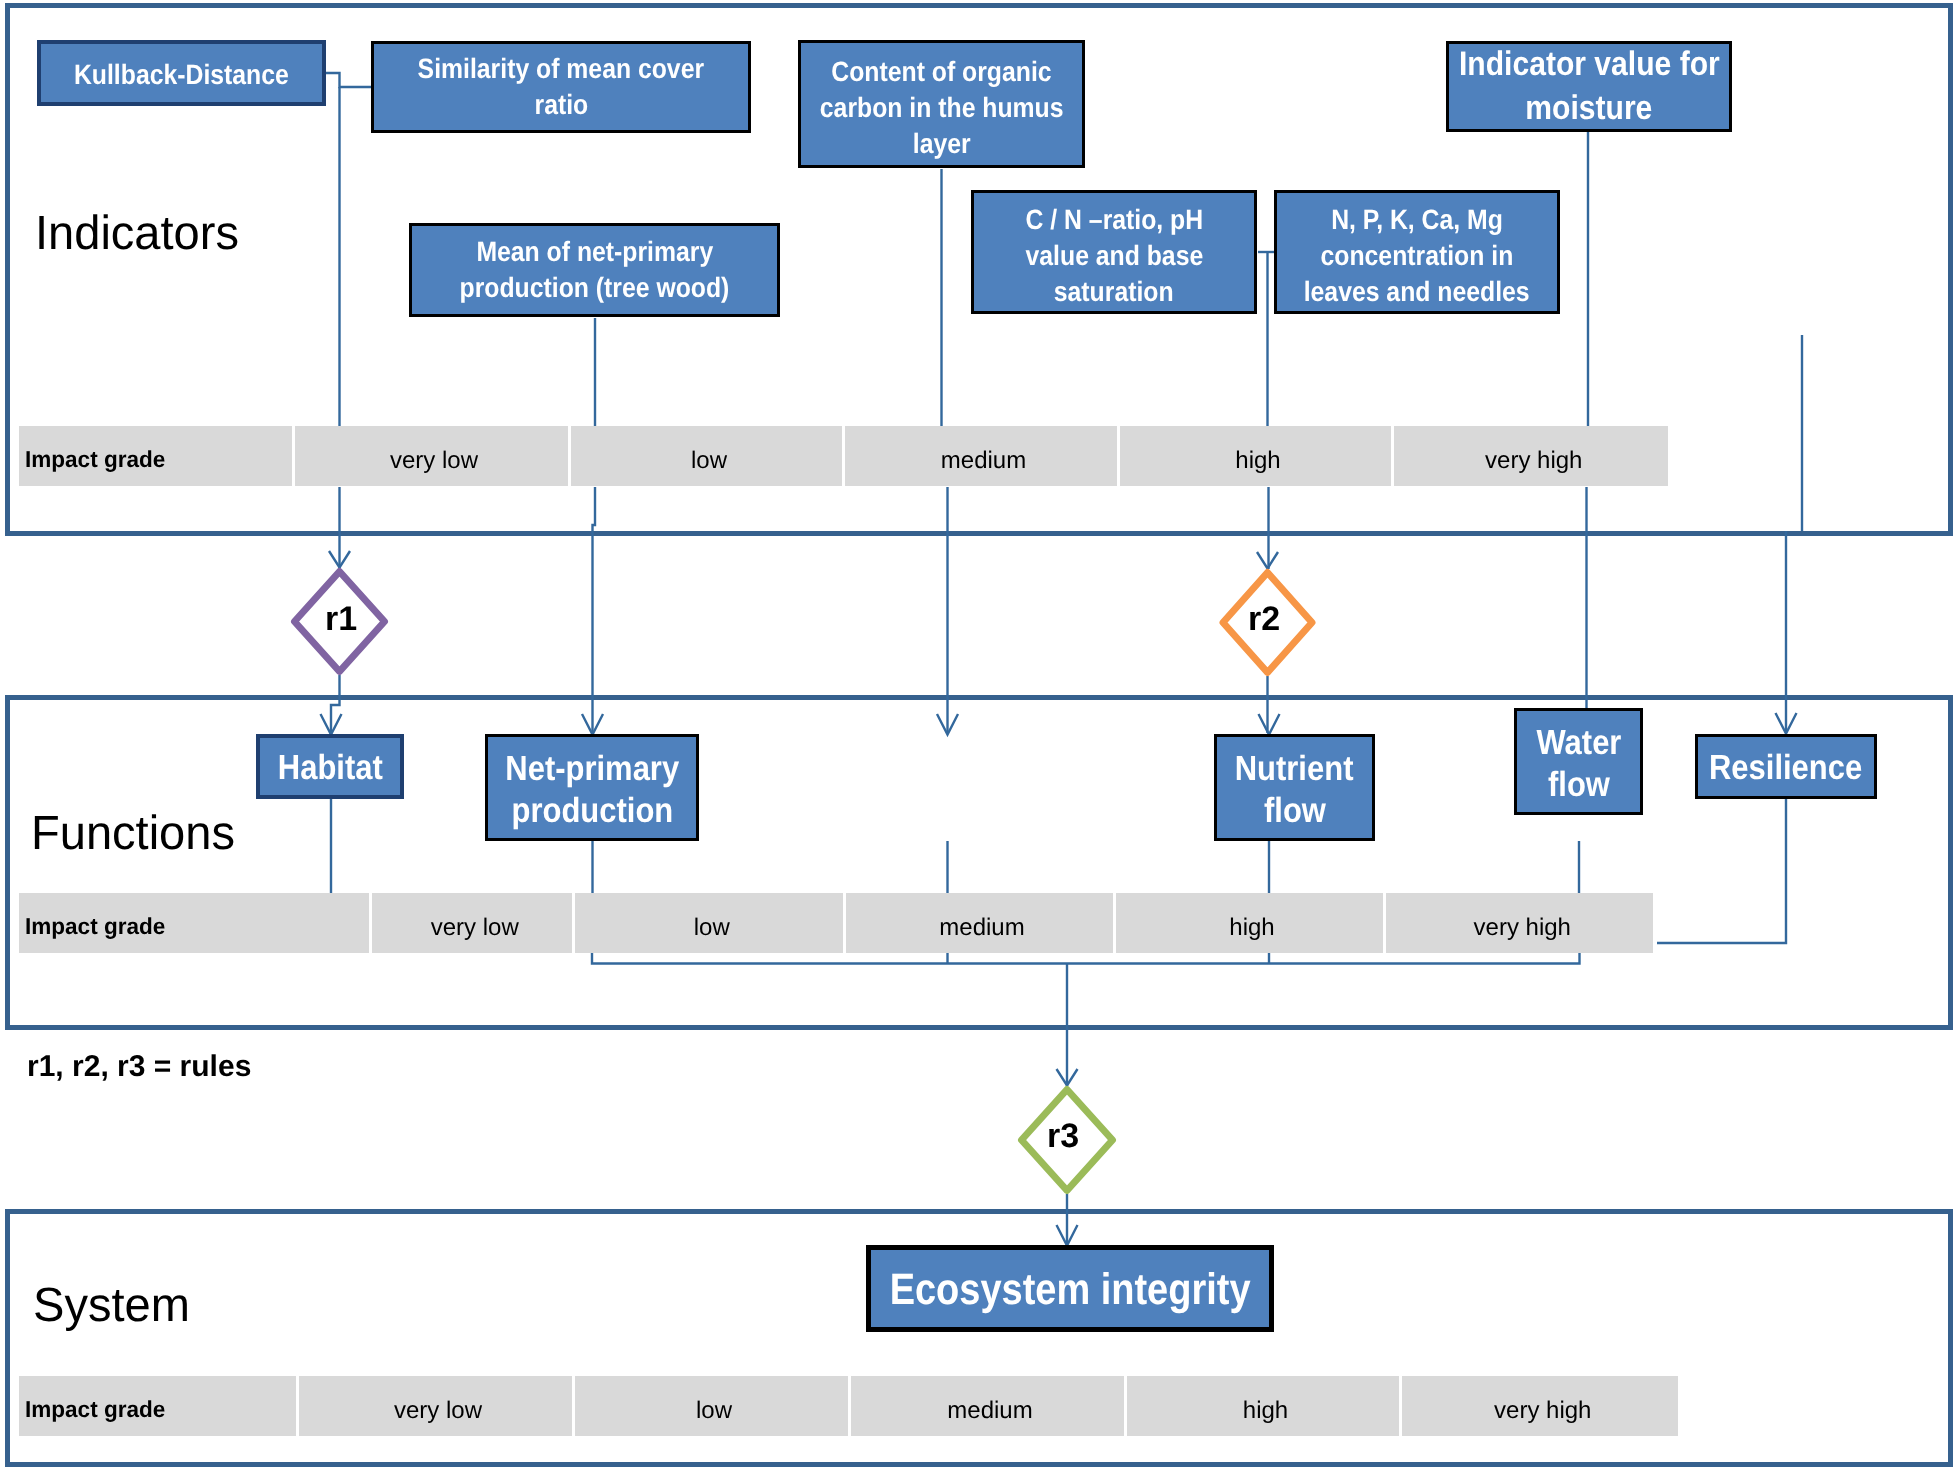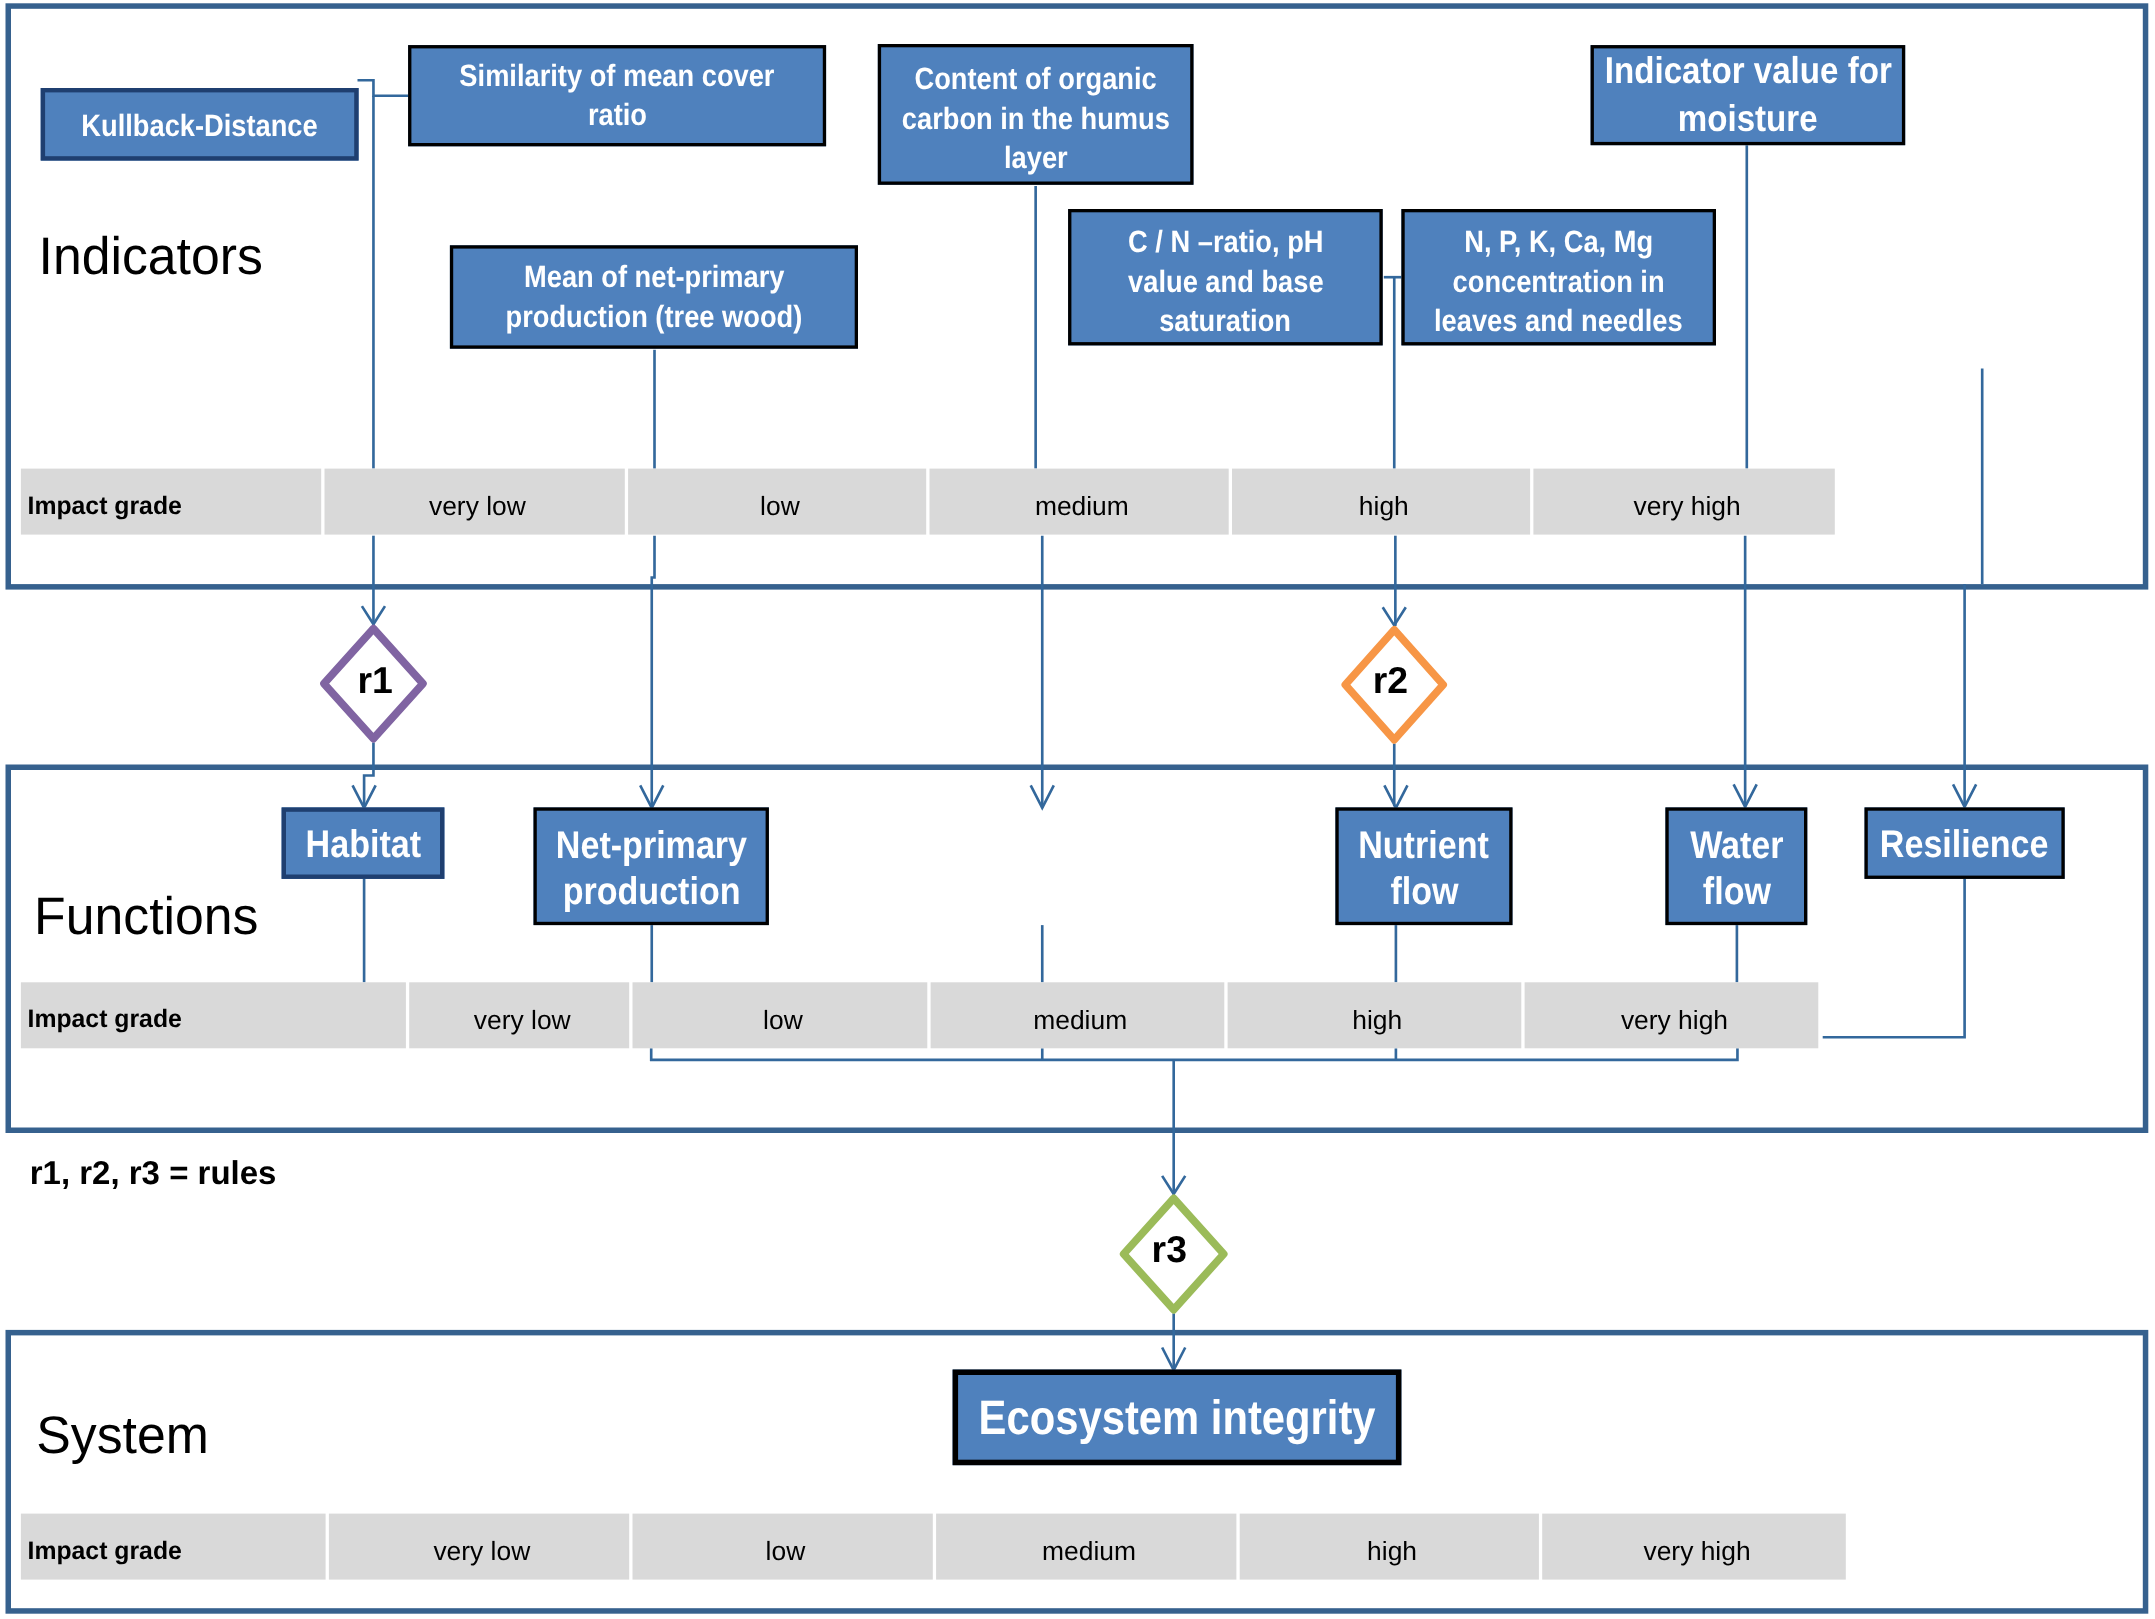--- a/index.html
+++ b/index.html
@@ -107,21 +107,21 @@
 
   <div class="dlabel" style="left:301px;top:600px;width:80px;font-size:34px;">r1</div>
   <div class="dlabel" style="left:1224px;top:600px;width:80px;font-size:34px;">r2</div>
   <div class="dlabel" style="left:1023px;top:1117px;width:80px;font-size:34px;">r3</div>
 
   <div class="seclabel" style="left:35px;top:206px;font-size:48px;">Indicators</div>
   <div class="seclabel" style="left:31px;top:806px;font-size:48px;">Functions</div>
   <div class="seclabel" style="left:33px;top:1278px;font-size:48px;">System</div>
   <div class="note" style="left:27px;top:1050px;font-size:30px;">r1, r2, r3 = rules</div>
 
-  <div class="box l1 thin" style="left:37px;top:40px;width:289px;height:66px;font-size:28px;margin-top:40px;">
+  <div class="box l1 thin" style="left:37px;top:40px;width:289px;height:66px;font-size:28px;">
       <div class="ln">Kullback-Distance</div>
     </div>
   <div class="box l2 blk" style="left:371px;top:41px;width:380px;height:92px;font-size:28px;padding:0 28px;">
       <div class="ln">Similarity of mean cover</div>
       <div class="ln">ratio</div>
     </div>
   <div class="box l3 blk" style="left:798px;top:40px;width:287px;height:128px;font-size:28px;padding:0 14px;">
       <div class="ln">Content of organic</div>
       <div class="ln">carbon in the humus</div>
       <div class="ln">layer</div>
@@ -149,21 +149,21 @@
       <div class="ln">Habitat</div>
     </div>
   <div class="box l2 blk fn" style="left:485px;top:734px;width:214px;height:107px;font-size:35px;padding:0 6px;">
       <div class="ln">Net-primary</div>
       <div class="ln">production</div>
     </div>
   <div class="box l2 blk fn" style="left:1214px;top:734px;width:161px;height:107px;font-size:35px;">
       <div class="ln">Nutrient</div>
       <div class="ln">flow</div>
     </div>
-  <div class="box l2 blk fn" style="left:1514px;top:734px;width:129px;height:107px;font-size:35px;">
+  <div class="box l2 blk fn" style="left:1514px;top:708px;width:129px;height:107px;font-size:35px;">
       <div class="ln">Water</div>
       <div class="ln">flow</div>
     </div>
   <div class="box l1 blk fn" style="left:1695px;top:734px;width:182px;height:65px;font-size:35px;">
       <div class="ln">Resilience</div>
     </div>
 
   <div class="box l1 blk5 sys" style="left:866px;top:1245px;width:408px;height:87px;font-size:44px;">
       <div class="ln">Ecosystem integrity</div>
     </div>

